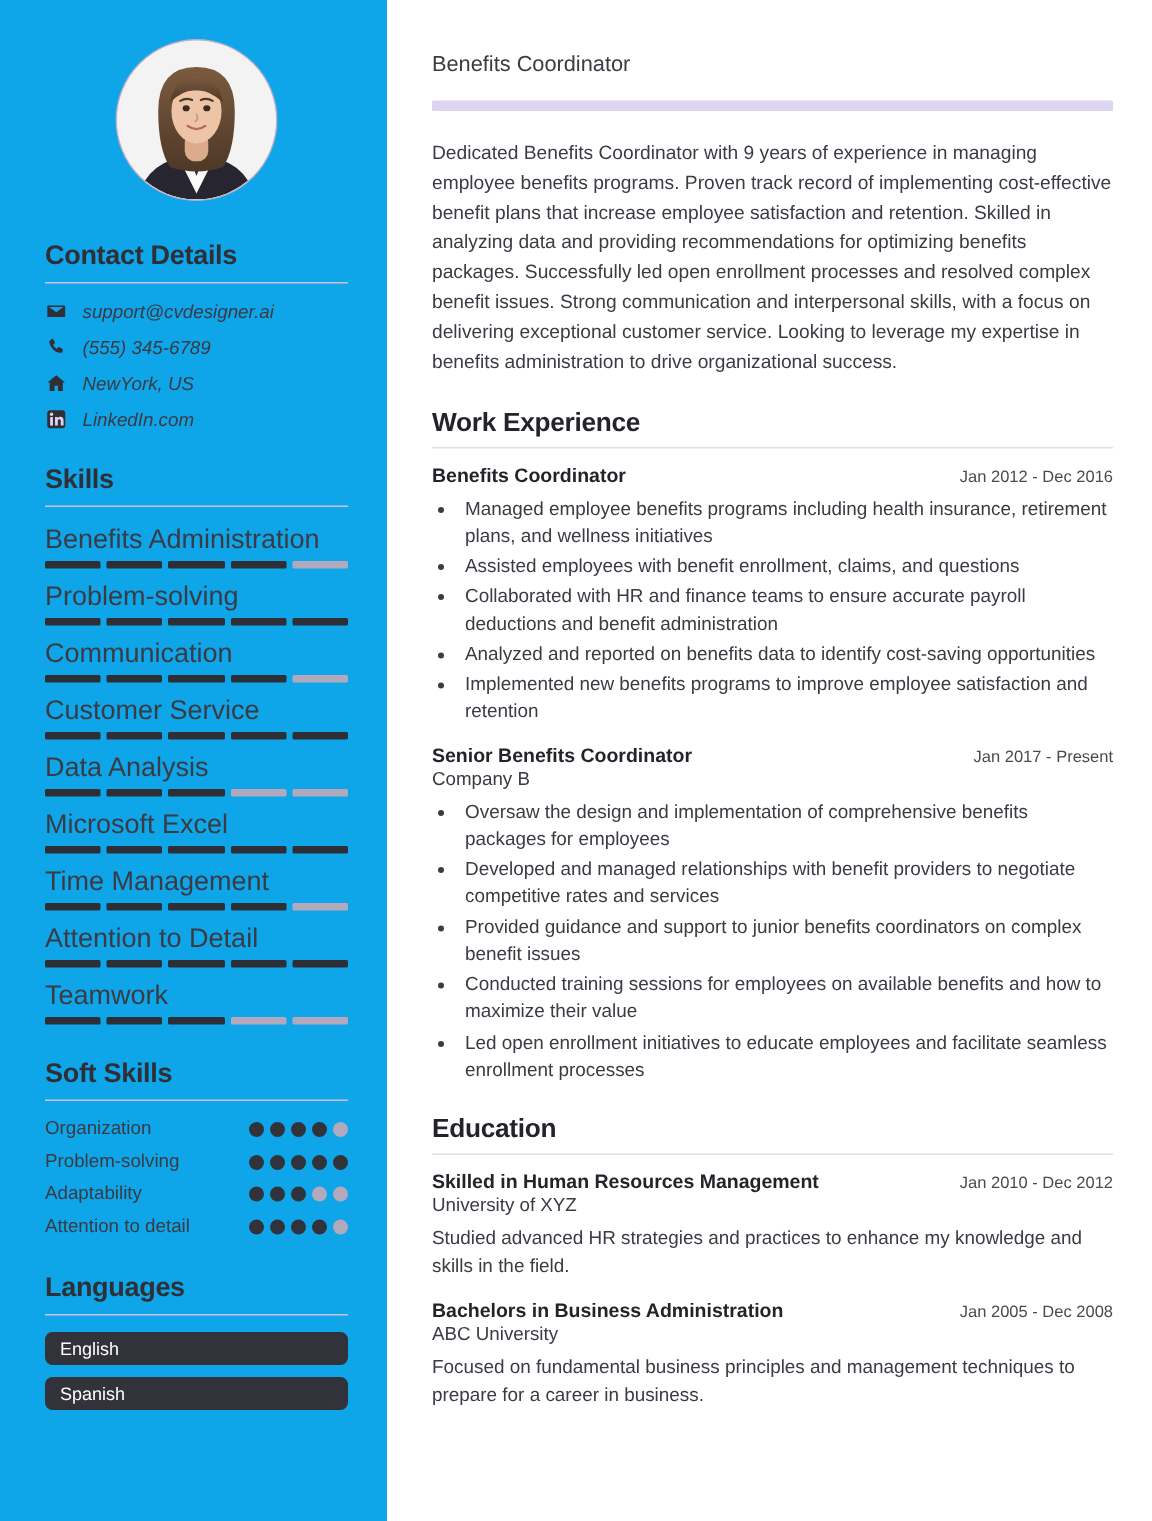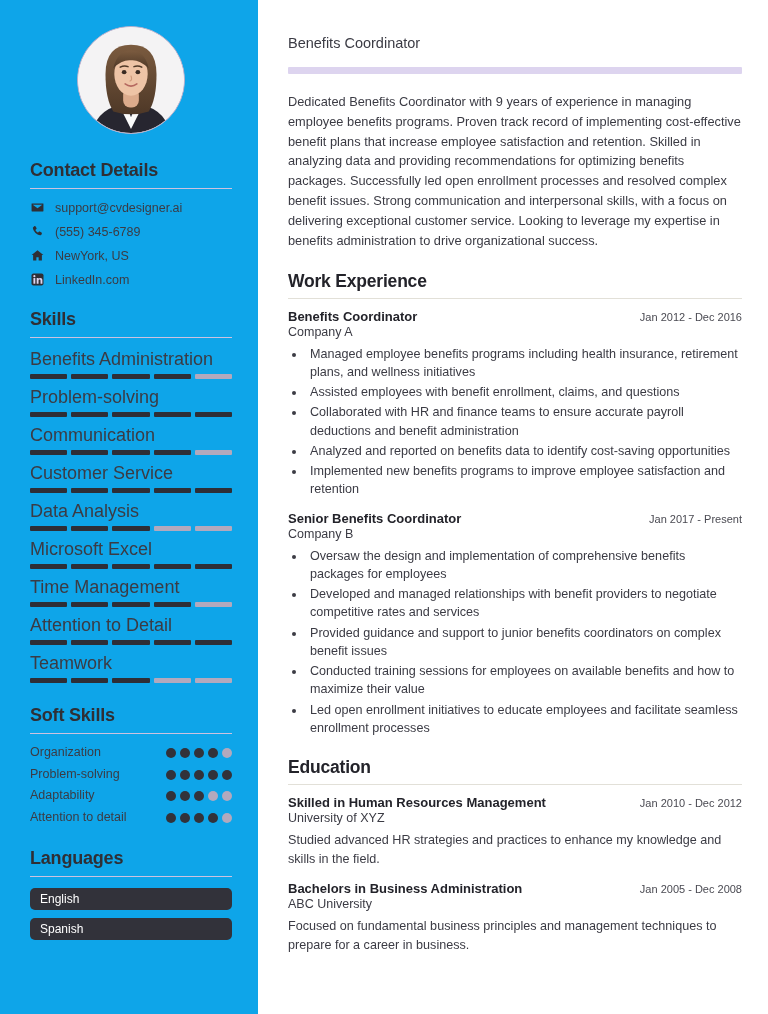--- a/index.html
+++ b/index.html
@@ -49,21 +49,21 @@
     color: #2f2f35;
     letter-spacing: -0.2px;
     margin-bottom: 7px;
   }
   .side-rule {
     height: 1px;
     background: #cdc2e0;
     margin-bottom: 11px;
   }
 
-  .contact-list { margin-bottom: 22px; }
+  .contact-list { margin-bottom: 22px; font-style: italic; }
   .contact-row {
     display: flex;
     align-items: center;
     gap: 10px;
     margin-bottom: 9px;
     font-size: 12.5px;
     color: #3b3b44;
   }
   .contact-row .ico {
     width: 15px;
@@ -468,21 +468,20 @@
 
     <section class="main-section">
       <h2 class="main-heading">Work Experience</h2>
       <div class="main-rule"></div>
       <div>
           <div class="entry">
           <div class="entry-top">
             <span class="entry-title">Benefits Coordinator</span>
             <span class="entry-date">Jan 2012 - Dec 2016</span>
           </div>
-          <div class="entry-org">Company A</div>
           <ul class="bullets">
               <li>Managed employee benefits programs including health insurance, retirement plans, and wellness initiatives</li>
               <li>Assisted employees with benefit enrollment, claims, and questions</li>
               <li>Collaborated with HR and finance teams to ensure accurate payroll deductions and benefit administration</li>
               <li>Analyzed and reported on benefits data to identify cost-saving opportunities</li>
               <li>Implemented new benefits programs to improve employee satisfaction and retention</li>
             </ul>
         </div>
           <div class="entry">
           <div class="entry-top">

